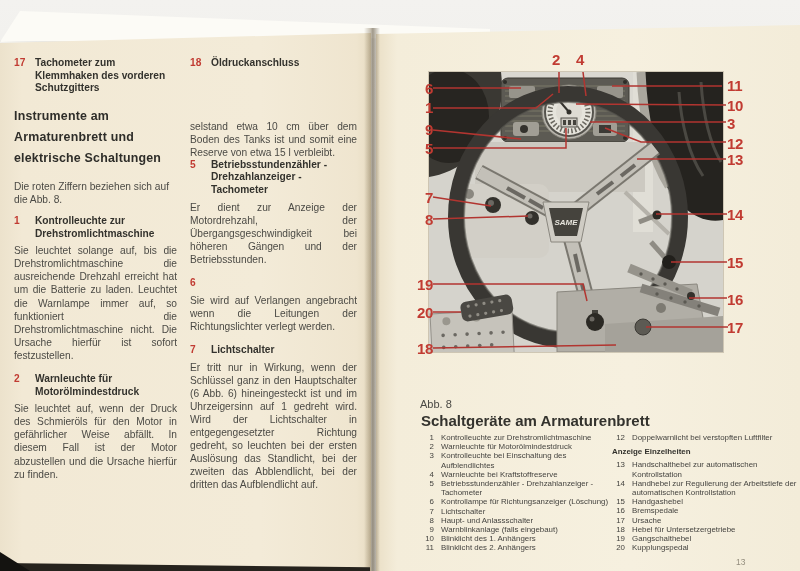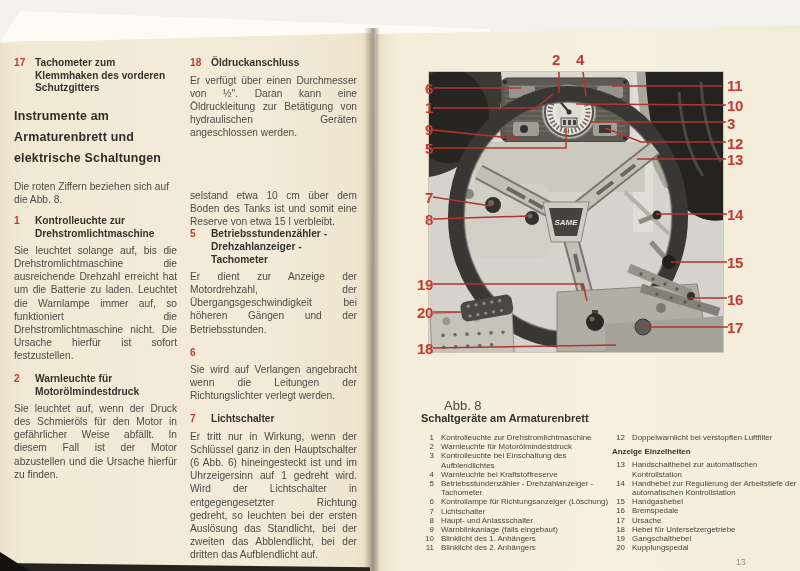--- a/index.html
+++ b/index.html
@@ -36,22 +36,22 @@
   .cont{margin-top:50px;text-align:justify;}
 
   
   .photo{position:absolute;left:429px;top:72px;width:294px;height:280px;z-index:1;
        box-shadow:0 0 0 1px rgba(90,80,60,.25);}
   .lines{position:absolute;left:400px;top:50px;width:400px;height:350px;z-index:2;pointer-events:none;}
   .co{position:absolute;z-index:3;color:#c13b32;font-weight:bold;font-size:15px;line-height:15px;letter-spacing:-.3px;}
   .co-r{width:26px;text-align:right;}
 
   
-  .caption-label{position:absolute;left:444px;top:398px;font-size:13px;color:#4a4944;}
-  .caption-title{position:absolute;left:421px;top:412px;font-size:11px;font-weight:bold;color:#33322d;}
+  .caption-label{position:absolute;left:420px;top:398px;font-size:11px;color:#4a4944;}
+  .caption-title{position:absolute;left:421px;top:412px;font-size:15px;font-weight:bold;color:#33322d;}
   .legend{position:absolute;font-size:7.9px;line-height:9.2px;color:#454440;}
   .legend-left{left:421px;top:433px;width:192px;}
   .legend-right{left:612px;top:433px;width:186px;}
   .leg-row{display:flex;}
   .leg-num{width:13px;text-align:right;margin-right:7px;flex:none;}
   .leg-text{flex:1;}
   .leg-sub{font-weight:bold;color:#33322d;margin:5px 0 4px 0;}
   .page-number{position:absolute;left:736px;top:557px;font-size:8.5px;color:#948e7e;}
 </style>
 </head>
@@ -83,21 +83,20 @@
       <div class="entry-body">Sie leuchtet auf, wenn der Druck des Schmieröls für den Motor in gefährlicher Weise abfällt. In diesem Fall ist der Motor abzustellen und die Ursache hierfür zu finden.</div>
     </div>
 
   </div>
   <div class="col col2">
     <div class="entry">
       <div class="entry-head">
           <span class="entry-num">18</span>
           <span>Öldruckanschluss</span>
         </div>
-      <div class="entry-body">Er verfügt über einen Durchmesser von ½". Daran kann eine Öldruckleitung zur Betätigung von hydraulischen Geräten angeschlossen werden.</div>
     </div>
     <div class="cont">selstand etwa 10 cm über dem Boden des Tanks ist und somit eine Reserve von etwa 15 l verbleibt.</div>
     <div class="entry">
       <div class="entry-head">
           <span class="entry-num">5</span>
           <span>Betriebsstundenzähler - Drehzahlanzeiger - Tachometer</span>
         </div>
       <div class="entry-body">Er dient zur Anzeige der Motordrehzahl, der Übergangsgeschwindigkeit bei höheren Gängen und der Betriebsstunden.</div>
     </div>
     <div class="entry">

